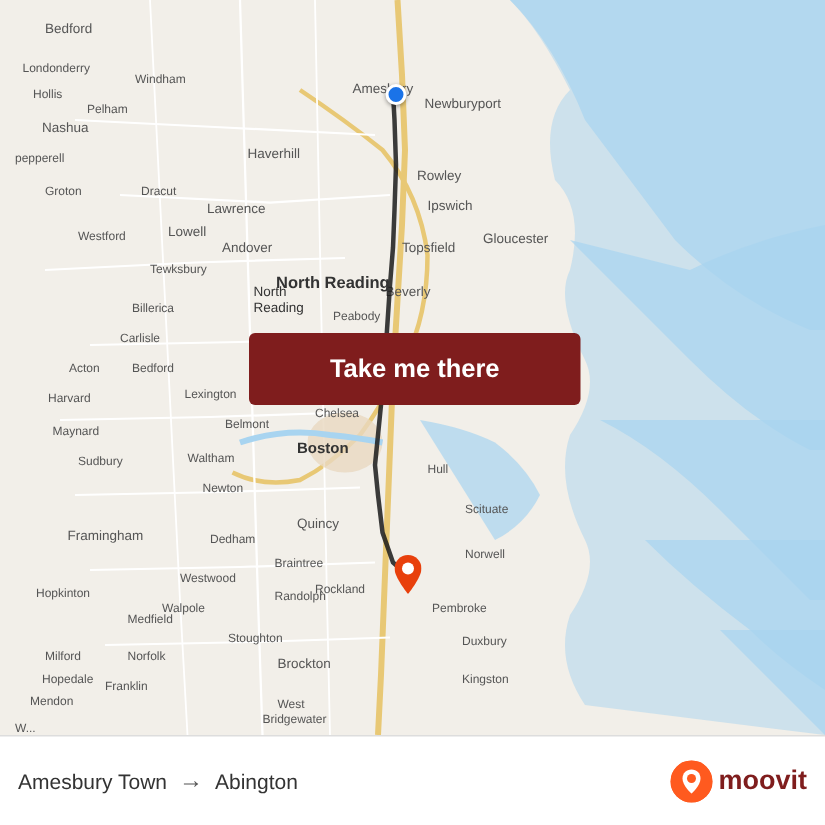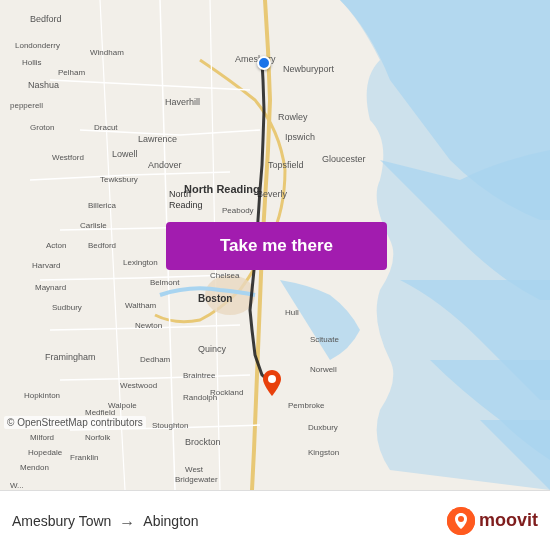--- a/index.html
+++ b/index.html
@@ -22,21 +22,21 @@
       width: 100%;
       height: 100%;
     }
 
     #take-me-there-btn {
       position: absolute;
       left: 166px;
       top: 222px;
       width: 221px;
       height: 48px;
-      background-color: #a21caf;
+      background-color: #7f1d1d;
       color: white;
       border: none;
       border-radius: 4px;
       font-size: 17px;
       font-weight: bold;
       cursor: pointer;
       display: flex;
       align-items: center;
       justify-content: center;
     }
@@ -320,21 +320,20 @@
 
   
   <div class="dest-pin" style="left: 263px; top: 370px;">
     <svg width="18" height="26" viewBox="0 0 18 26" xmlns="http://www.w3.org/2000/svg">
       <path d="M9 0 C4 0 0 4 0 9 C0 15 9 26 9 26 C9 26 18 15 18 9 C18 4 14 0 9 0 Z" fill="#e8400c"></path>
       <circle cx="9" cy="9" r="4" fill="white"></circle>
     </svg>
   </div>
 
   
-  <div id="osm-attribution">© OpenStreetMap contributors</div>
 
 </div>
 
 <div id="footer">
   <div id="route-info">
     <span id="origin-label">Amesbury Town</span>
     <span id="arrow-icon">→</span>
     <span id="destination-label">Abington</span>
   </div>
   <div id="moovit-logo">

